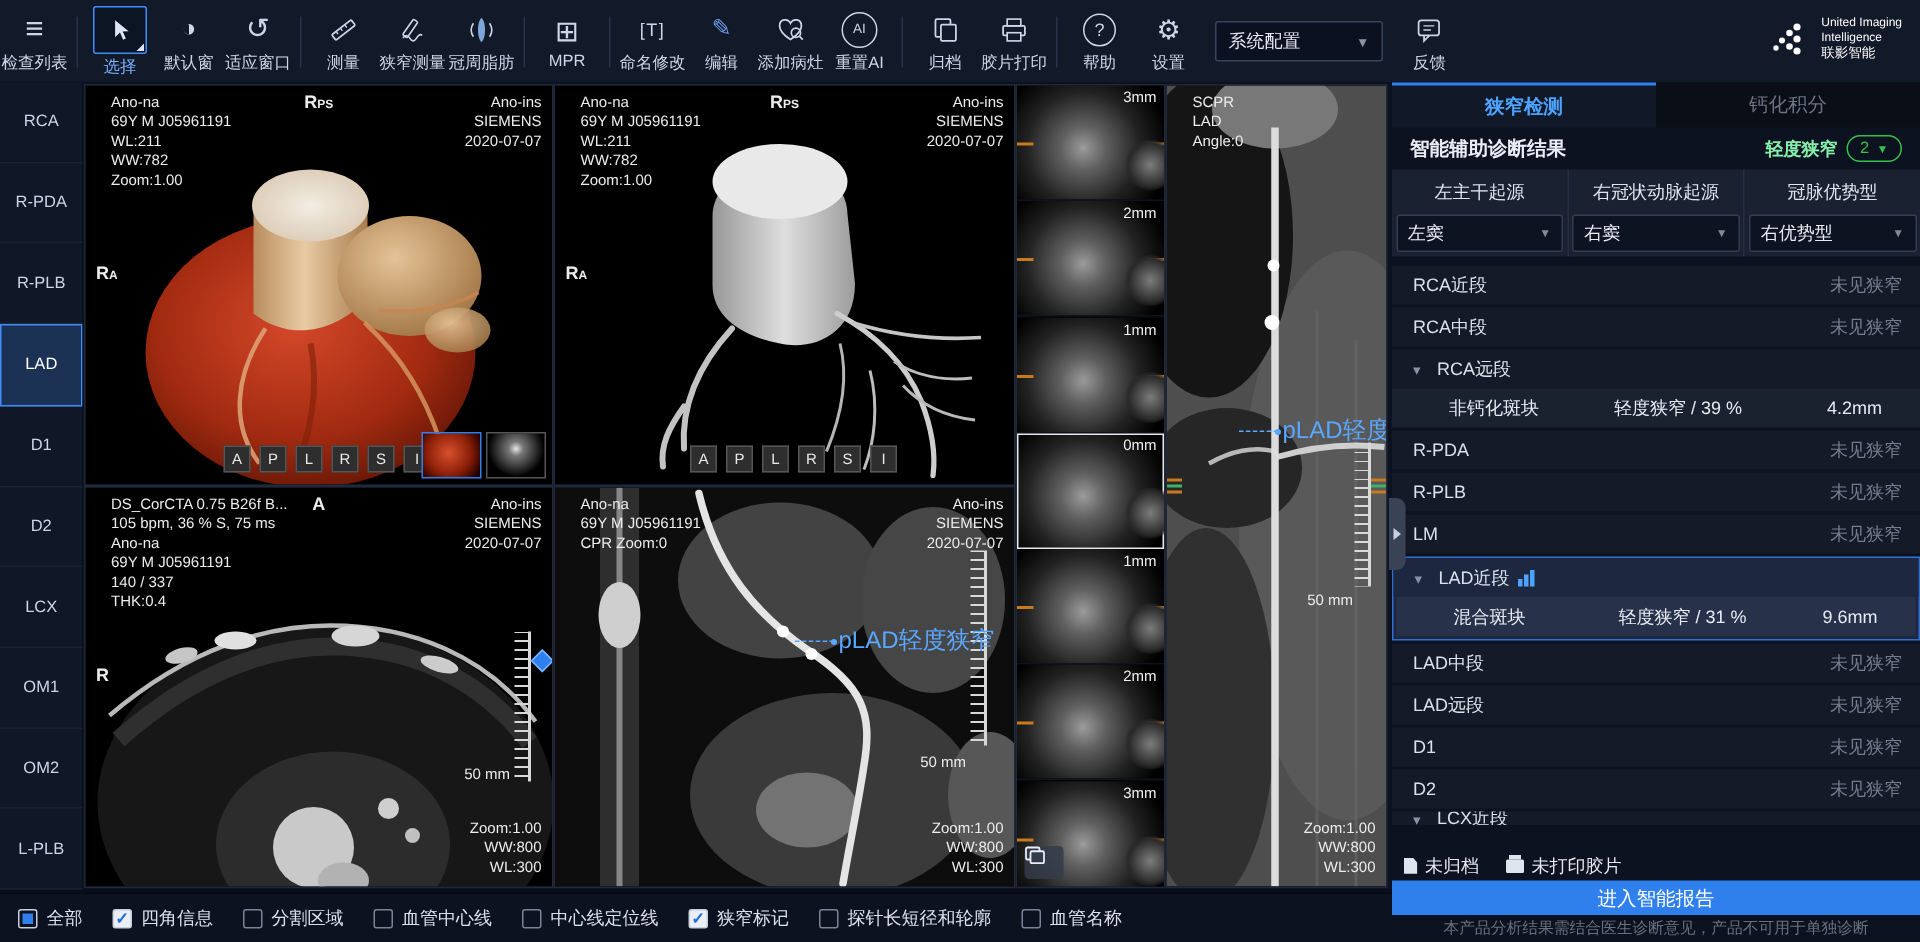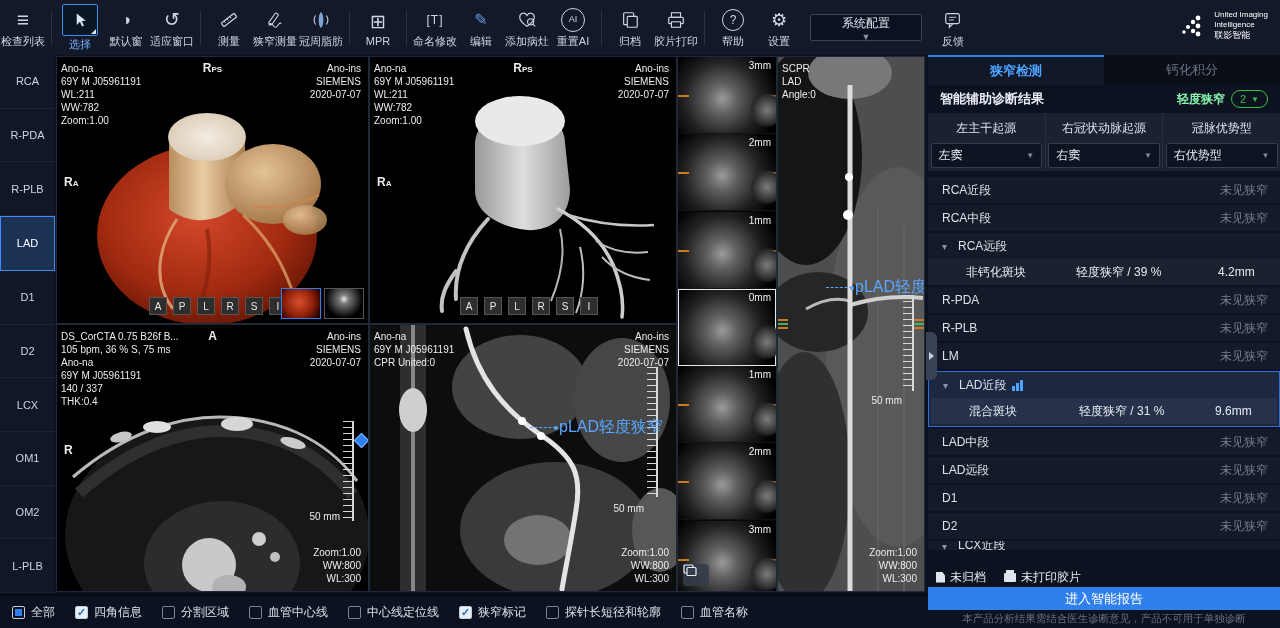--- a/index.html
+++ b/index.html
@@ -15,41 +15,41 @@
   .tb-div{width:1px;height:34px;background:#2a3345;margin:0 5px;}
   .ic-list::before{content:"≡";font-size:21px;}
   .ic-bright::before{content:"◑";font-size:16px;}
   .ic-reset::before{content:"↺";font-size:19px;}
   .ic-mpr::before{content:"⊞";font-size:19px;}
   .ic-rename::before{content:"[T]";font-size:12px;letter-spacing:1px;}
   .ic-edit::before{content:"✎";font-size:16px;color:#6b9ae8;}
   .ic-gear::before{content:"⚙";font-size:18px;}
   .ic-ai{width:22px;height:22px;border:1.5px solid #cdd5e6;border-radius:50%;display:flex;align-items:center;justify-content:center;font-size:9px;color:#cdd5e6;}
   .ic-help{width:20px;height:20px;border:1.5px solid #cdd5e6;border-radius:50%;display:flex;align-items:center;justify-content:center;font-size:12px;color:#cdd5e6;}
-  .sys-select{display:flex;align-items:center;justify-content:space-between;width:94px;height:25px;background:#0b1120;border:1px solid #39445c;border-radius:2px;margin:12px 8px;padding:0 8px;font-size:12px;color:#e3e8f2;cursor:pointer;flex-direction:column;}
+  .sys-select{display:flex;align-items:center;justify-content:space-between;width:94px;height:25px;background:#0b1120;border:1px solid #39445c;border-radius:2px;margin:12px 8px;padding:0 8px;font-size:12px;color:#e3e8f2;cursor:pointer;}
   .sys-select .arr{color:#8a93a6;font-size:9px;}
   .brand{position:absolute;right:12px;top:10px;display:flex;align-items:center;gap:8px;}
   .brand-text{font-size:8px;line-height:1.25;color:#fff;}
   .brand-text .cn{font-size:9px;}
   
   .sidebar{position:absolute;left:0;top:55px;width:55px;height:538px;background:#101726;display:flex;flex-direction:column;}
   .side-item{flex:1;display:flex;align-items:center;justify-content:center;font-size:11px;color:#cdd5e6;border-bottom:1px solid #1b2333;cursor:pointer;}
   .side-item.active{background:#1c3254;border:1px solid #3f8cff;color:#fff;}
   
   .stage{position:absolute;left:55px;top:55px;width:873px;height:538px;background:#0d1220;}
   .vp{position:absolute;background:#000;outline:1px solid #20293a;overflow:hidden;}
   .vp svg{position:absolute;left:0;top:0;}
   #vp1{left:2px;top:2px;width:311px;height:266px;}
   #vp2{left:315px;top:2px;width:306px;height:266px;}
   #vp3{left:2px;top:270px;width:311px;height:266px;}
   #vp4{left:315px;top:270px;width:306px;height:266px;}
   #strip{left:623px;top:2px;width:98px;height:534px;background:#05070c;}
   #scpr{left:723px;top:2px;width:146px;height:534px;}
   .vp-text{position:absolute;font-size:10px;color:#ececec;line-height:1.3;z-index:3;}
-  .tl{top:5px;left:4px;}
+  .tl{top:5px;left:17px;}
   .tr{top:5px;right:7px;text-align:right;}
   .br{bottom:6px;right:7px;text-align:right;}
   .orient-top{position:absolute;top:4px;left:50%;transform:translateX(-50%);z-index:3;color:#ececec;font-size:12px;font-weight:bold;}
   .orient-left{position:absolute;top:118px;left:7px;z-index:3;color:#ececec;font-size:12px;font-weight:bold;}
   .orient-sub{font-size:8px;font-weight:bold;}
   .obtns{position:absolute;bottom:8px;display:flex;gap:6px;z-index:3;}
   .obtn{width:16px;height:16px;background:#2e2e2e;border:1px solid #555;color:#e8e8e8;font-size:10px;display:flex;align-items:center;justify-content:center;cursor:pointer;}
   .thumbs{position:absolute;right:4px;bottom:4px;display:flex;gap:3px;z-index:3;}
   .thumb{width:38px;height:29px;background:#000;border:1px solid #565656;cursor:pointer;position:relative;overflow:hidden;}
   .thumb.sel{border:1px solid #2f80ed;}
@@ -449,21 +449,21 @@
         <ellipse cx="185" cy="205" rx="95" ry="68" fill="#3a3a3a"></ellipse>
         <ellipse cx="168" cy="215" rx="34" ry="25" fill="#737373"></ellipse>
         <ellipse cx="290" cy="205" rx="28" ry="42" fill="#575757"></ellipse>
         <path d="M96,4 C108,55 135,85 168,108 C205,132 212,150 206,185 C202,212 196,240 192,264" stroke="#e4e4e4" stroke-width="5" fill="none" stroke-linecap="round"></path>
         <circle cx="152" cy="96" r="4" fill="#ffffff"></circle>
         <circle cx="171" cy="111" r="4" fill="#ffffff"></circle>
       </svg>
       <div class="vp-text tl">
         <div>Ano-na</div>
           <div>69Y M J05961191</div>
-          <div>CPR United:0</div>
+          <div>CPR Zoom:0</div>
       </div>
       <div class="vp-text tr">
         <div>Ano-ins</div>
           <div>SIEMENS</div>
           <div>2020-07-07</div>
       </div>
       <div class="anno" style="left:160px;top:92px;">
         <span class="lead"></span>
         <span>pLAD轻度狭窄</span>
       </div>

